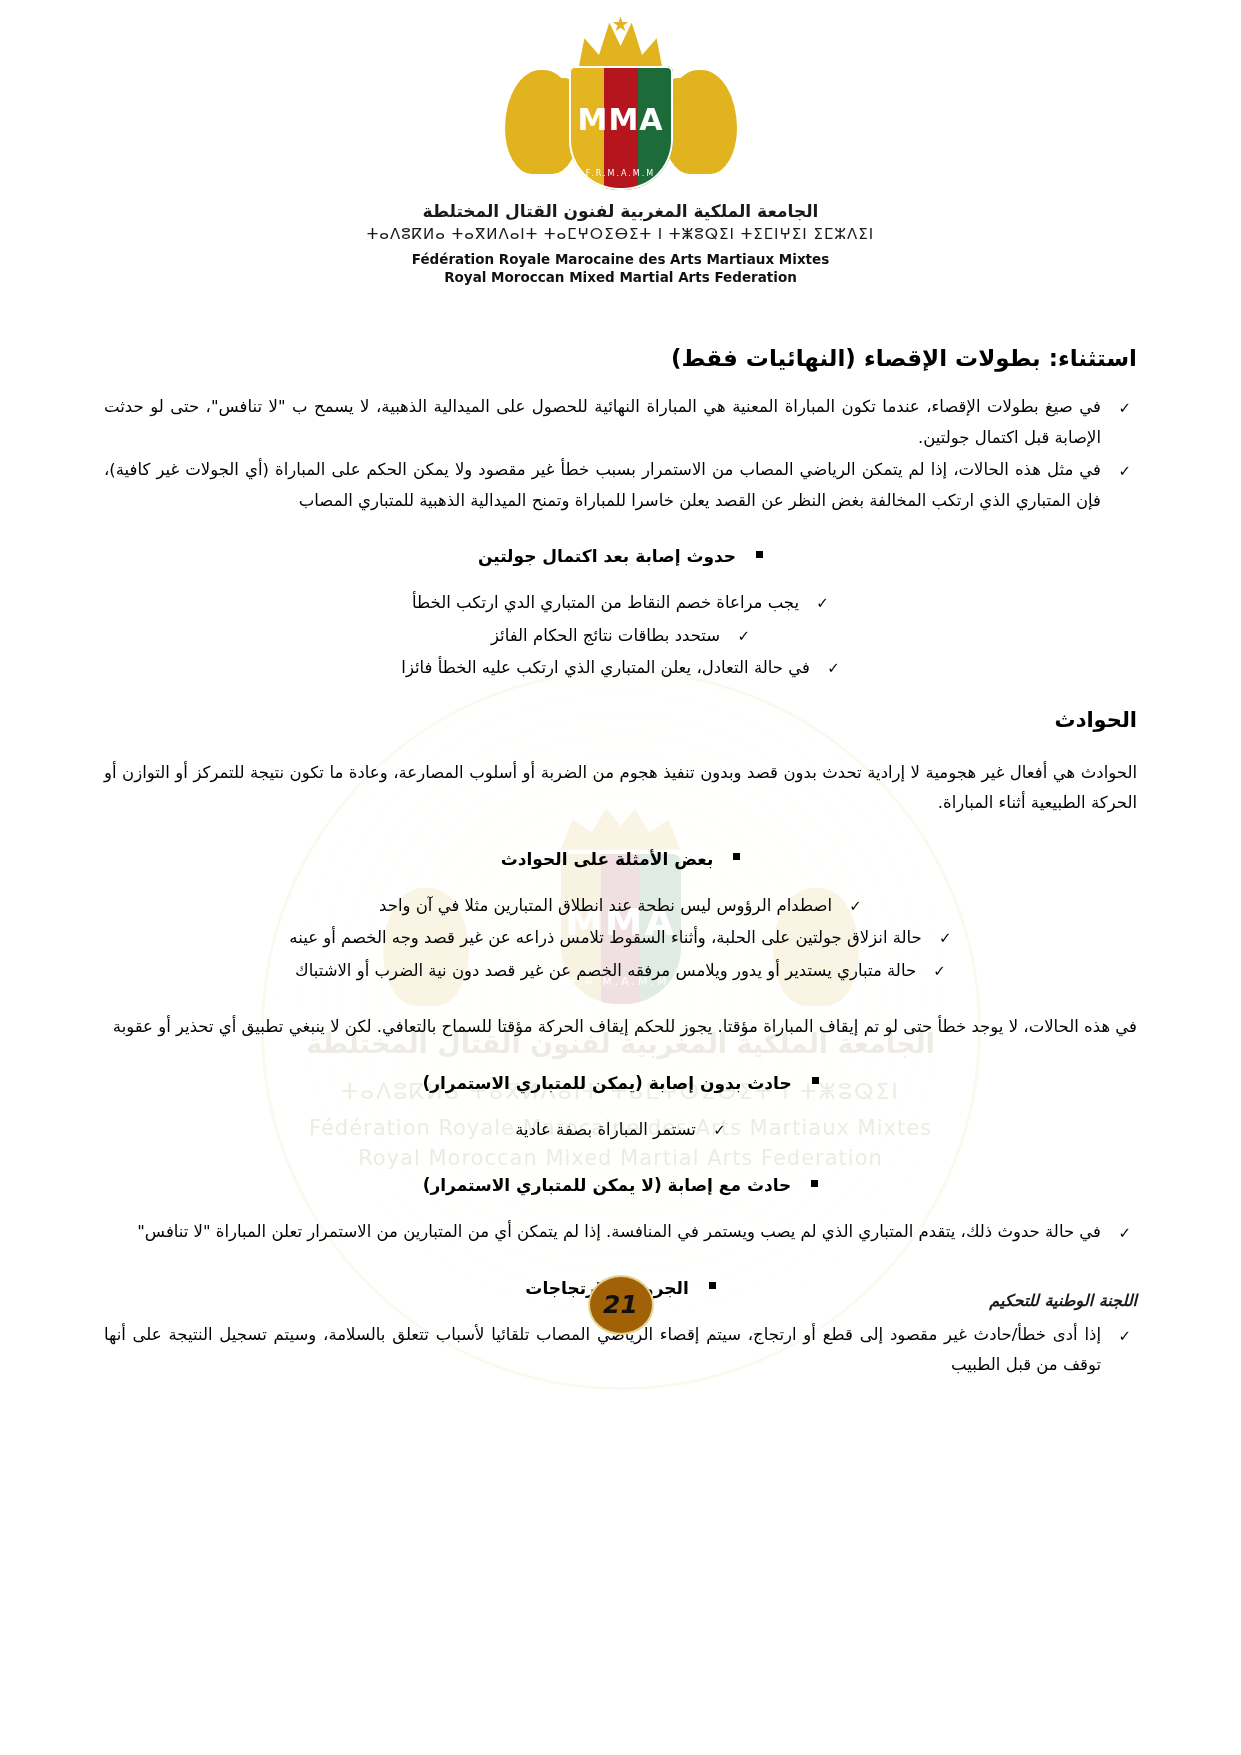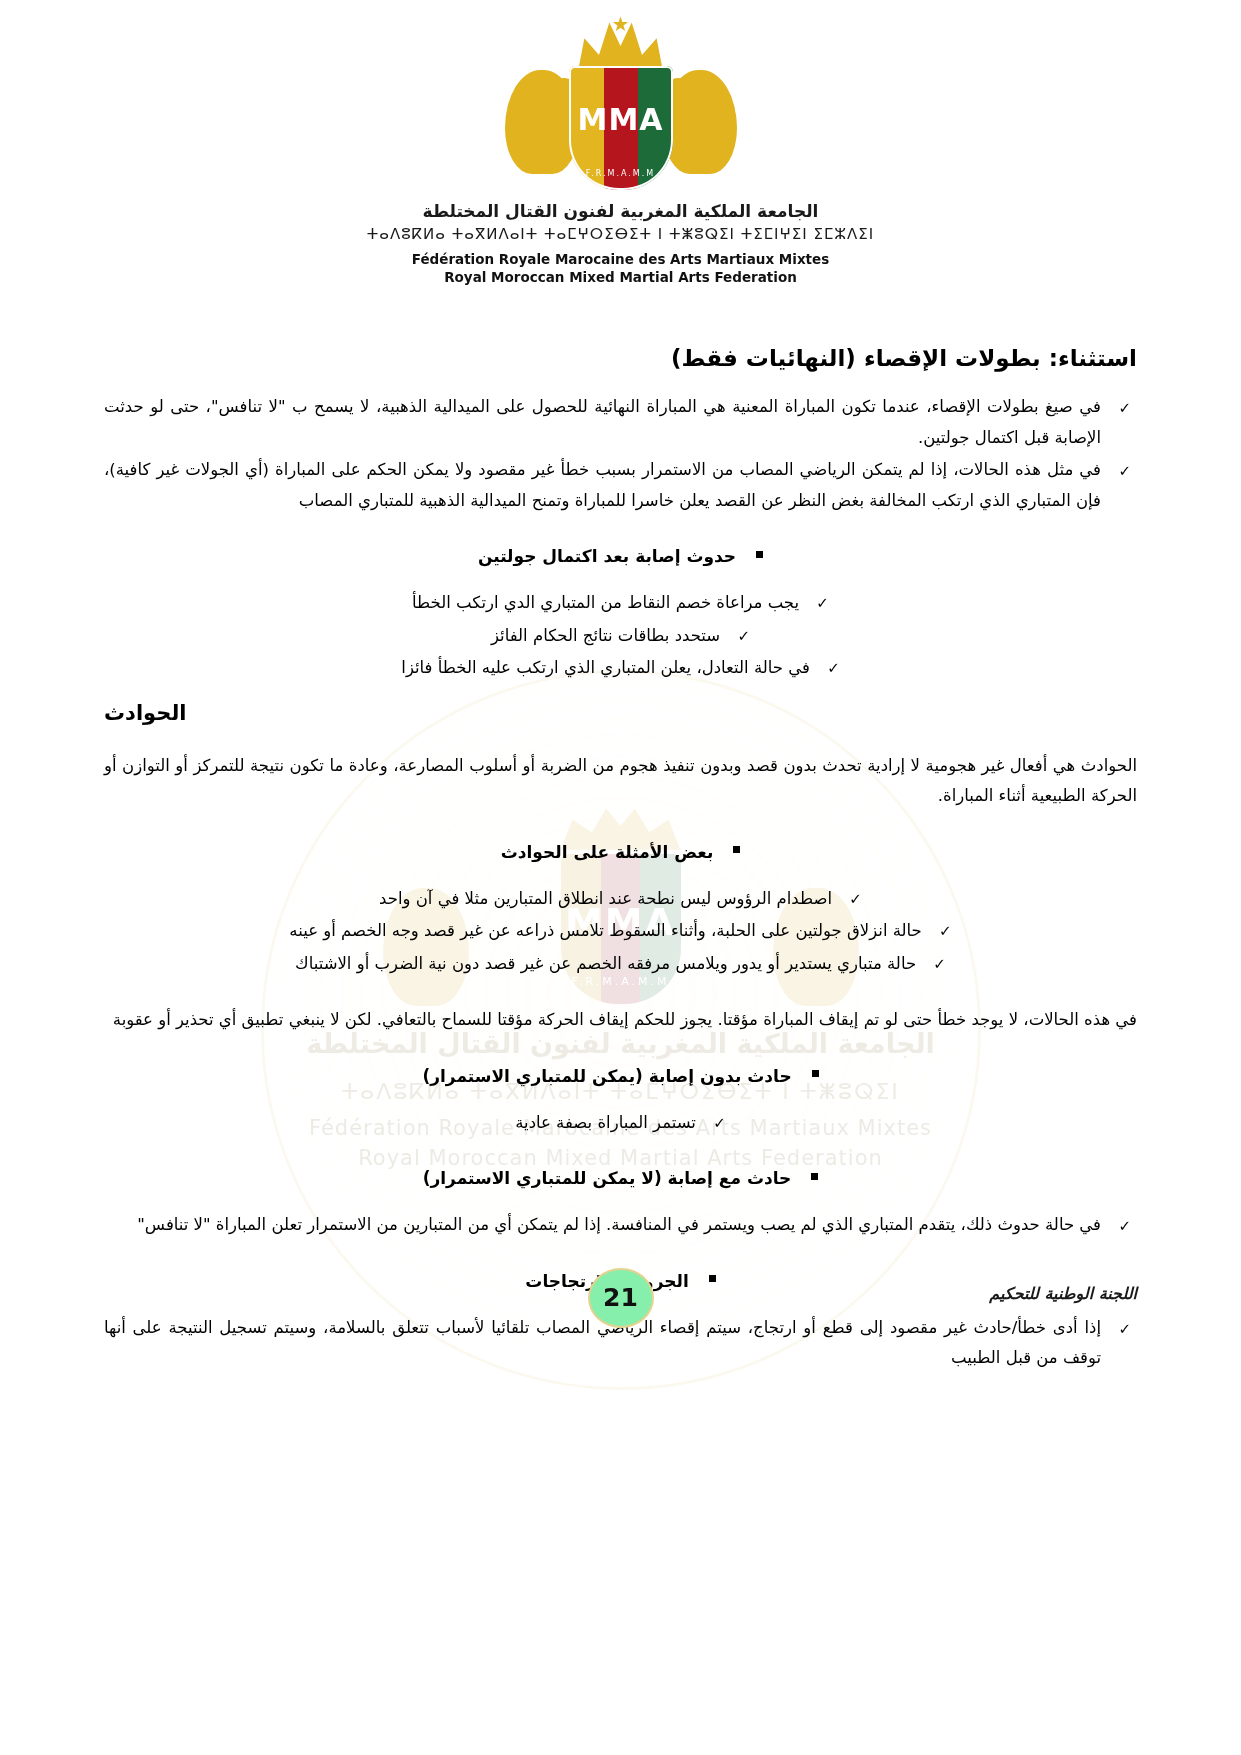--- a/index.html
+++ b/index.html
@@ -235,22 +235,22 @@
     font-size: 23px;
     font-weight: bold;
     text-align: right;
     line-height: 1.7;
     margin: 18px 0 14px 0;
   }
 
   .h-center {
     font-size: 21px;
     font-weight: bold;
-    text-align: left;
-    margin: 17px 0 24px 0;
+    text-align: right;
+    margin: 24px 0 24px 0;
   }
 
   .sub-bullet {
     font-size: 17px;
     font-weight: bold;
     text-align: center;
     margin: 30px 0 22px 0;
     position: relative;
   }
   .sub-bullet .sq {
@@ -322,21 +322,22 @@
     width: 62px;
     height: 56px;
     border-radius: 50%;
     border: 2px solid #e4d38f;
     display: flex;
     align-items: center;
     justify-content: center;
     font-size: 25px;
     font-weight: bold;
     color: #111;
-    background: #86efac;
+    background: #a16207;
+    font-style: italic;
   }
   .footer .footer-label {
     position: absolute;
     right: 104px;
     top: 16px;
     font-size: 16px;
     font-weight: bold;
     color: #1a1a1a;
     font-style: italic;
   }

